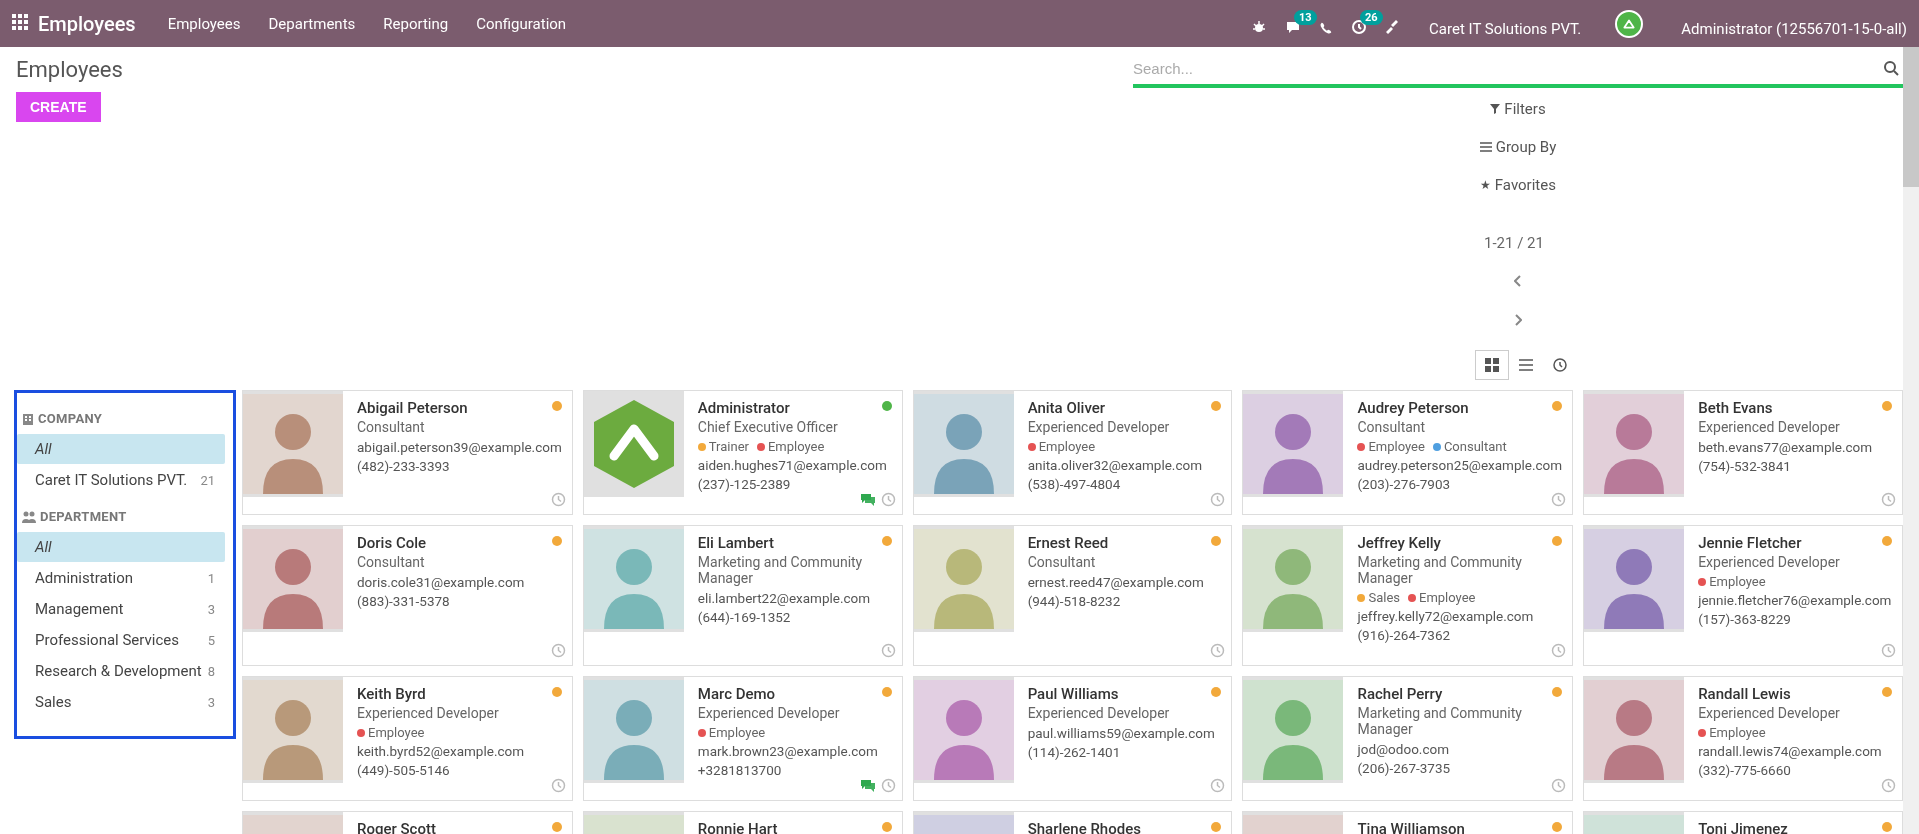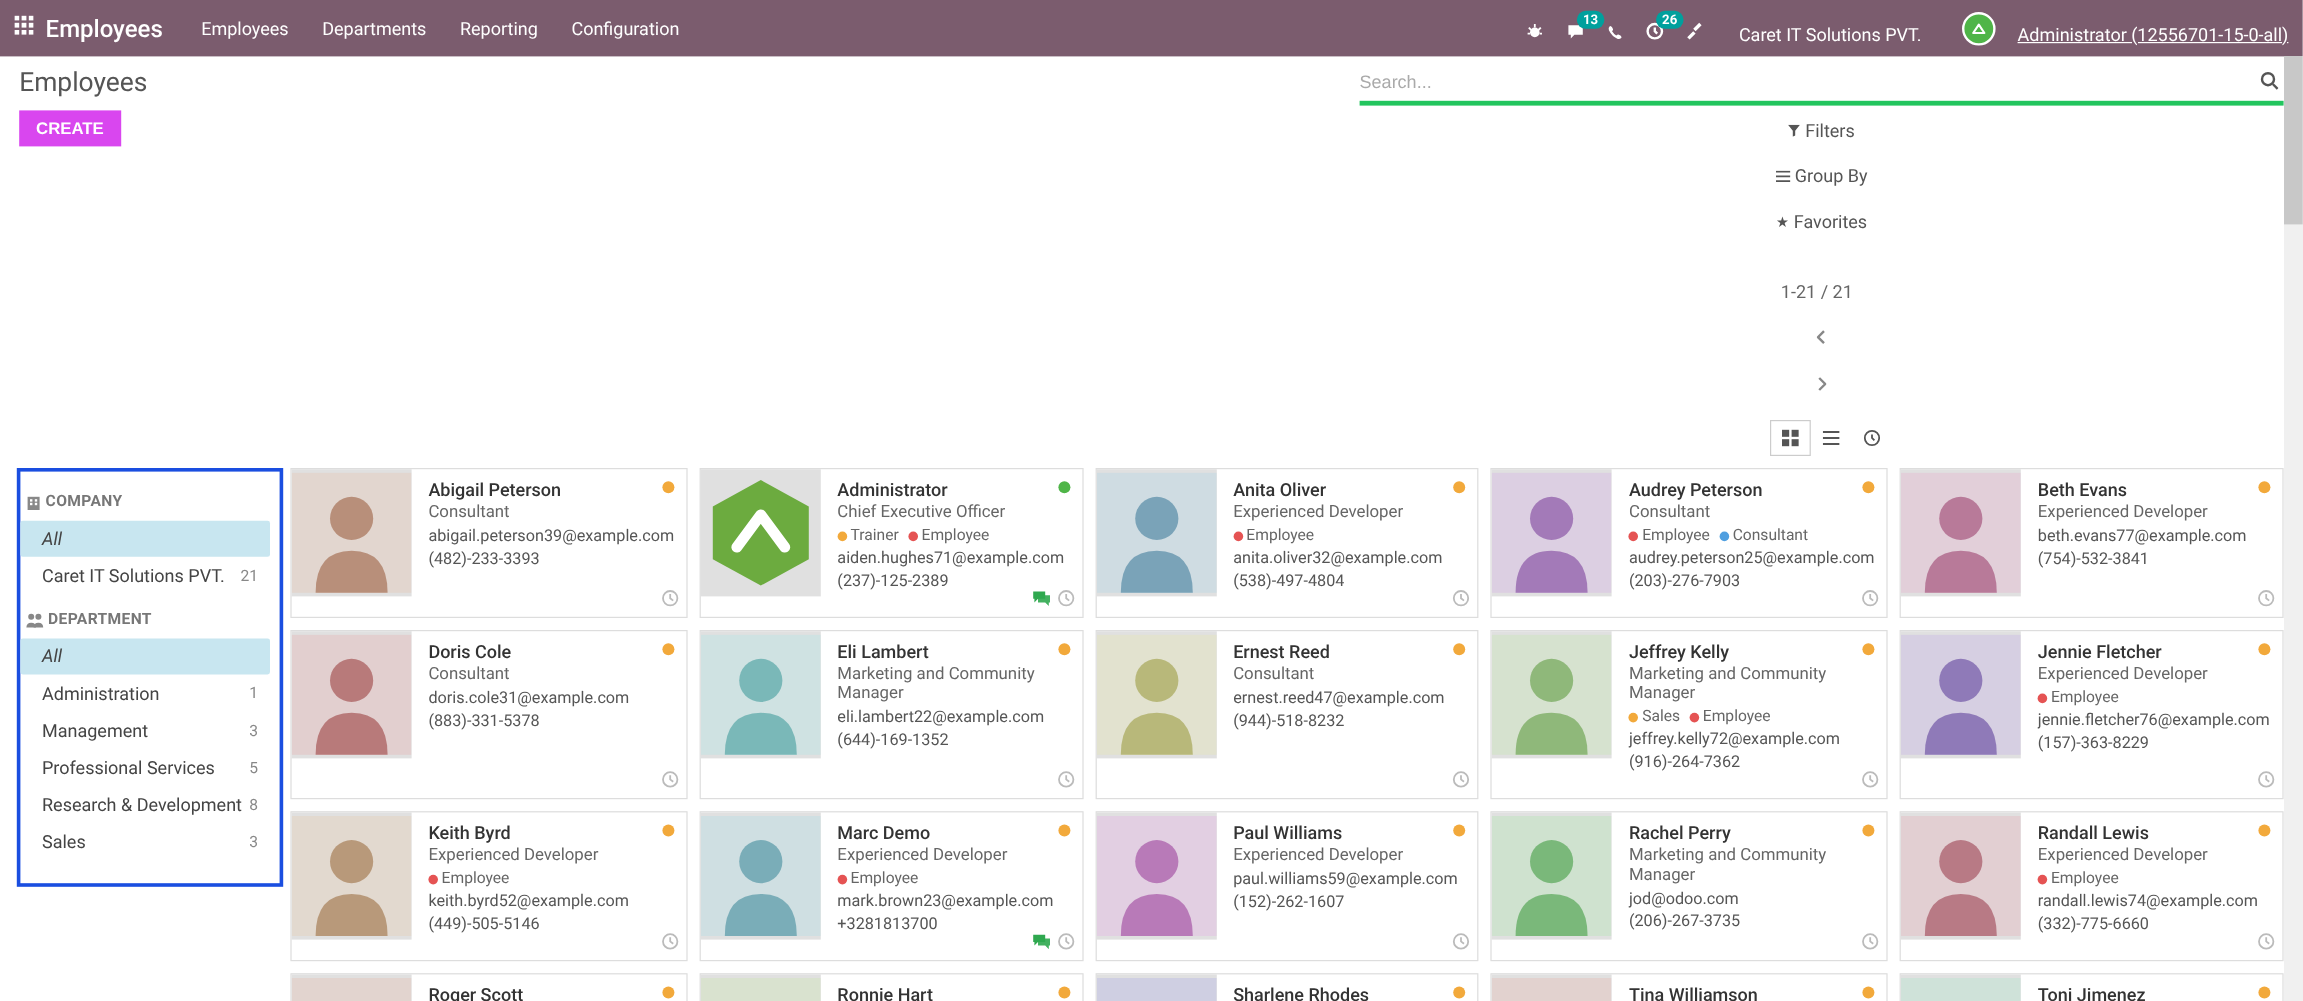--- a/index.html
+++ b/index.html
@@ -8,21 +8,21 @@
 .topbar .apps-icon { padding: 0 10px 0 0; font-size: 18px; cursor: pointer; }
 .topbar .brand { font-size: 20px; font-weight: 500; margin-right: 32px; }
 .topbar .nav-item { margin-right: 28px; font-size: 15px; cursor: pointer; }
 .topbar .spacer { flex: 1; }
 .topbar .right-icons { display: flex; align-items: flex-end; gap: 18px; }
 .topbar .icon-wrap { position: relative; cursor: pointer; }
 .topbar .badge { position: absolute; top: -9px; left: 9px; background: #00a09d; color: #fff; border-radius: 10px; font-size: 11px; padding: 1px 5px; font-weight: bold; }
 .topbar .company-name { font-size: 15px; margin-left: 10px; cursor: pointer; }
 .topbar .avatar-circle { width: 28px; height: 28px; border-radius: 50%; background: #4fb548; display: flex; align-items: center; justify-content: center; margin-left: 16px; border: 2px solid #fff; }
 .topbar .avatar-circle svg { width: 14px; height: 14px; }
-.topbar .user-name { margin-left: 0; font-size: 15px; cursor: pointer; text-decoration: underline; }
+.topbar .user-name { margin-left: 20px; font-size: 15px; cursor: pointer; }
 .control-area { padding: 10px 16px 0 16px; display: flex; align-items: flex-start; }
 .control-left h2 { font-size: 22px; font-weight: 400; color: #555; margin-bottom: 10px; }
 .create-btn { background: #d946ef; color: #fff; border: none; padding: 7px 14px; font-size: 14px; font-weight: bold; cursor: pointer; }
 .control-right { margin-left: auto; flex: 1; max-width: 770px; }
 .search-row { border-bottom: 4px solid #22c55e; display: flex; align-items: flex-end; padding-bottom: 4px; }
 .search-input { border: none; outline: none; flex: 1; font-size: 15px; padding: 3px 0; }
 .search-input::placeholder { color: #aaa; }
 .search-btn { background: none; border: none; cursor: pointer; font-size: 16px; color: #666; padding: 0 4px; }
 .filter-row { display: flex; align-items: center; margin-top: 12px; gap: 20px; color: #555; font-size: 15px; flex-direction: column; }
 .filter-row .filter-item { cursor: pointer; display: flex; align-items: center; gap: 4px; }
@@ -589,21 +589,21 @@
             <svg viewBox="0 0 100 100">
               <rect width="100" height="100" fill="hsl(300,25%,85%)"></rect>
               <circle cx="50" cy="38" r="18" fill="hsl(300,30%,60%)"></circle>
               <path d="M20 100 Q20 65 50 65 Q80 65 80 100 Z" fill="hsl(300,30%,60%)"></path>
             </svg>
           </div>
           <div class="card-body">
             <div class="card-name">Paul Williams</div>
             <div class="card-title">Experienced Developer</div>
             <div class="card-email">paul.williams59@example.com</div>
-            <div class="card-phone">(152)-262-1607</div>
+            <div class="card-phone">(114)-262-1401</div>
             <div class="card-status" style="background: rgb(242, 169, 59);"></div>
             <div class="card-footer">
               <span class="clock-icon"><svg width="15" height="15" viewBox="0 0 15 15" fill="none" stroke="#bbb" stroke-width="1.5">
                   <circle cx="7.5" cy="7.5" r="6"></circle>
                   <path d="M7.5 4 v3.5 l2.5 2"></path>
                 </svg></span>
             </div>
           </div>
         </div>
         <div class="card">

